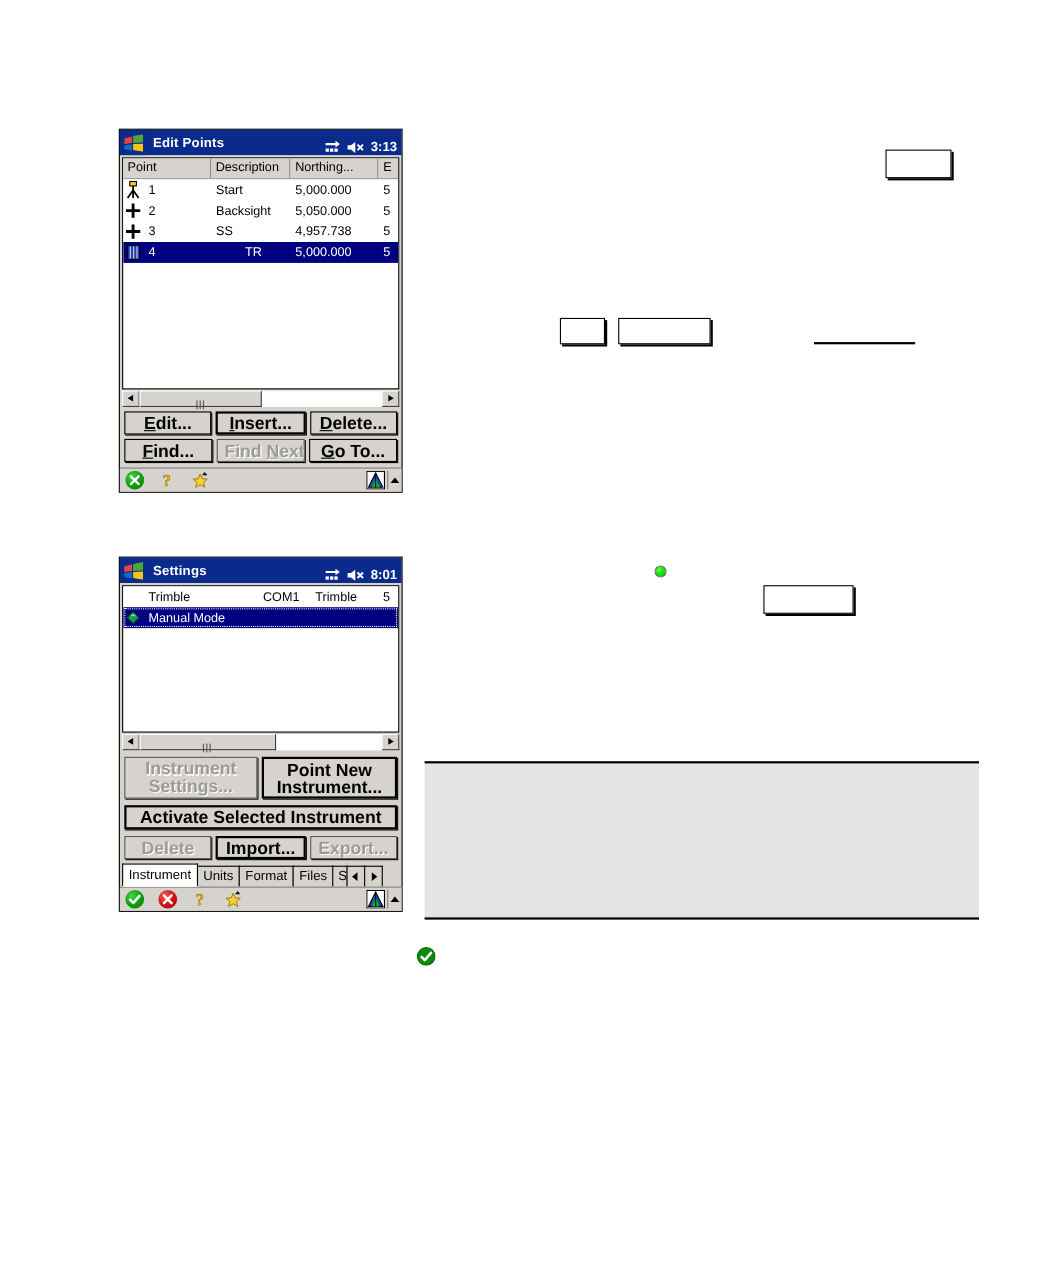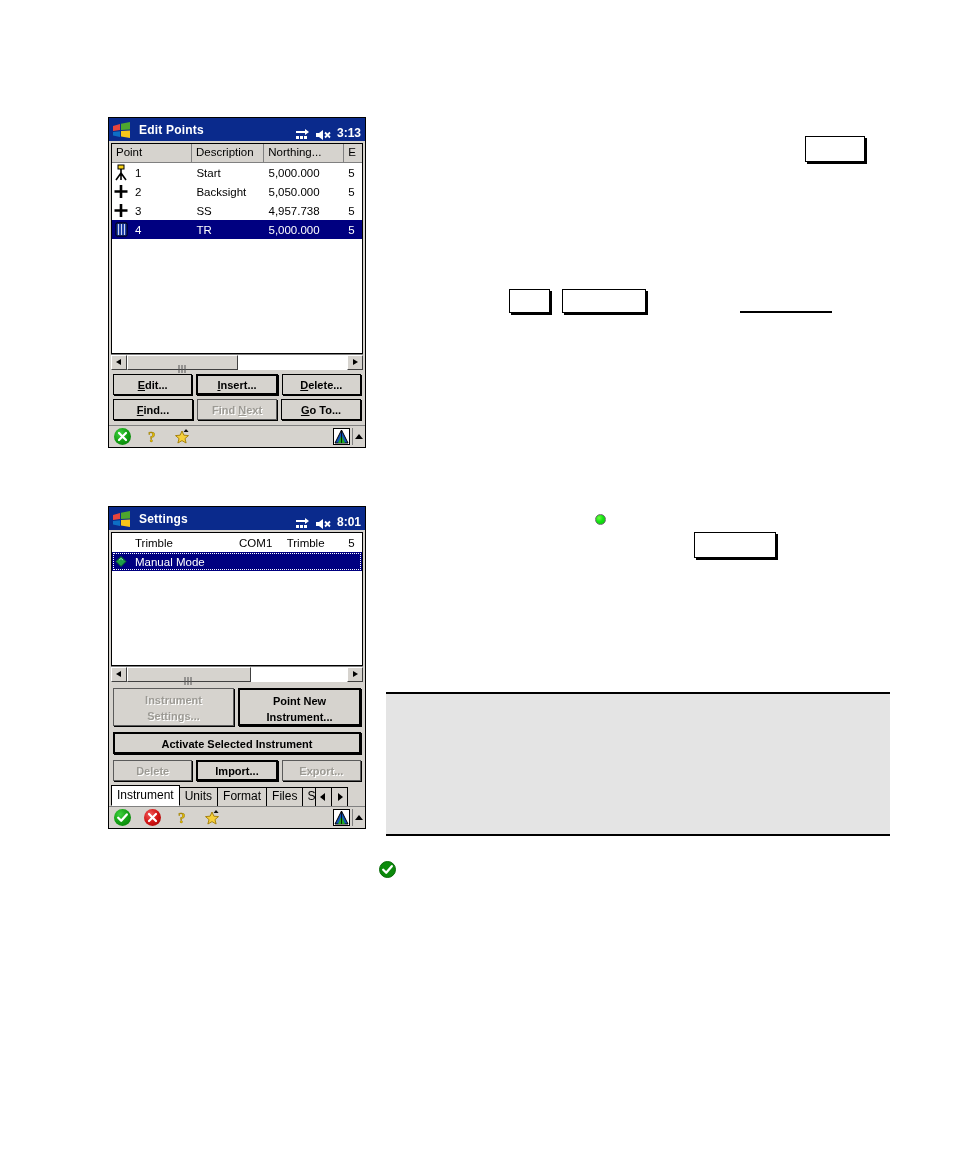--- a/index.html
+++ b/index.html
@@ -182,21 +182,21 @@
     display: flex;
     gap: 4px;
     padding: 0 4px;
     margin-top: 4px;
     box-sizing: border-box;
   }
   .pbtn {
     background: #d6d3ce;
     border: 1px solid #000000;
     box-shadow: 1px 1px 0 #000000;
-    font-size: 11px;
+    font-size: 16px;
     font-weight: bold;
     color: #000000;
     height: 21px;
     line-height: 19px;
     text-align: center;
     box-sizing: border-box;
     white-space: nowrap;
     overflow: hidden;
     flex: 1 1 0;
     font-family: "Liberation Sans", sans-serif;
@@ -419,21 +419,21 @@
       </div>
 
       <div class="grid-row selected">
         <span class="rowicon">
           <svg width="19" height="17" viewBox="0 0 19 17">
             <rect x="4" y="2" width="11" height="13" rx="1" fill="#1f3fa8" stroke="#000" stroke-width="1"></rect>
             <path d="M6.5 3 L6.5 14 M9.5 3 L9.5 14 M12.5 3 L12.5 14" stroke="#cfd6ef" stroke-width="1"></path>
           </svg>
         </span>
         <span class="gcell" style="width:63px;">4</span>
-        <span class="gcell" style="width:74px;">TR</span>
+        <span class="gcell" style="width:74px;text-align:center;">TR</span>
         <span class="gcell" style="width:82px;">5,000.000</span>
         <span class="gcell" style="width:18px;">5</span>
       </div>
 
     </div>
   </div>
 
   <div class="hscroll" style="margin:0 2px;">
     <div class="sb-btn left"></div>
     <div class="sb-track">

